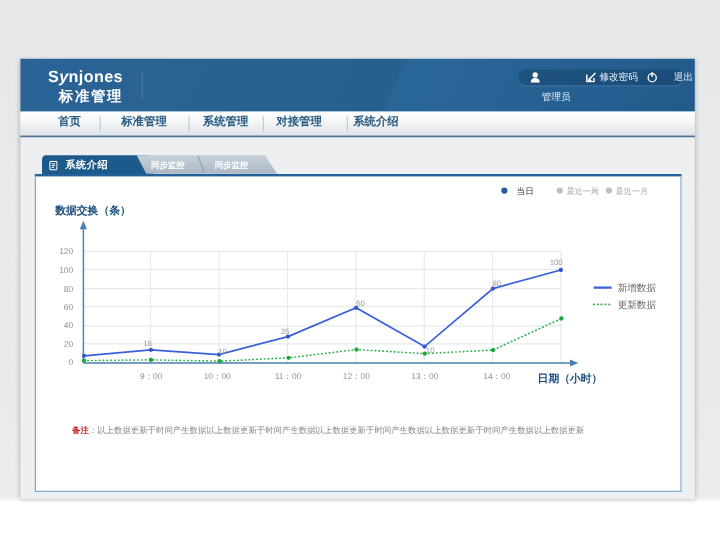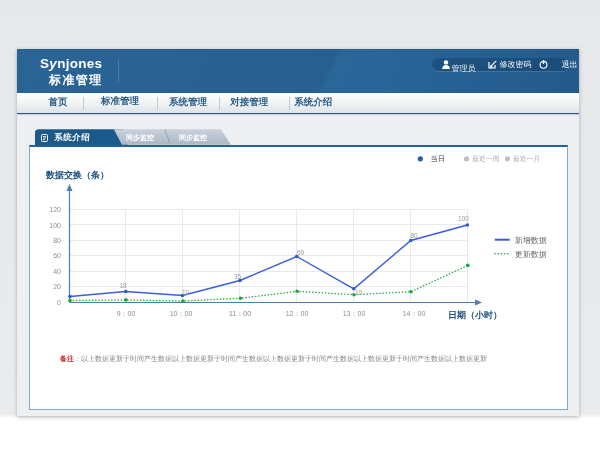--- a/index.html
+++ b/index.html
@@ -47,21 +47,21 @@
 <div class="app">
   <div class="header">
     <div class="logo-en">S<span style="font-style:italic">y</span>njones</div>
     <div class="logo-cn">标准管理</div>
     <div class="hsep"></div>
     <div class="pill">
       <svg style="left:10px;top:2px;" width="8" height="9" viewBox="0 0 8 9">
           <circle cx="4" cy="2.4" r="2.2" fill="#fff"></circle>
           <path d="M0.2 9 C0.2 6 2 5 4 5 C6 5 7.8 6 7.8 9 Z" fill="#fff"></path>
         </svg>
-      <div class="pitem" style="left:20px; top:4px;">管理员</div>
+      <div class="pitem" style="left:20px; top:16px;">管理员</div>
       <svg style="left:56px;top:2px;" width="9" height="9" viewBox="0 0 9 9">
           <path d="M1 2 L1 8 L7 8 L7 5" stroke="#fff" stroke-width="1.2" fill="none"></path>
           <path d="M3.2 5.8 L8.2 0.8 M3 6 L2.6 7.4 L4 7 Z" stroke="#fff" stroke-width="1.2" fill="#fff"></path>
         </svg>
       <div class="pitem" style="left:68px; top:0px;text-align:right;">修改密码</div>
       <svg style="left:107px;top:2px;" width="9" height="9" viewBox="0 0 9 9">
           <circle cx="4.5" cy="4.8" r="3.4" stroke="#fff" stroke-width="1.1" fill="none"></circle>
           <path d="M4.5 0.2 L4.5 4" stroke="#fff" stroke-width="1.3"></path>
         </svg>
       <div class="pitem" style="left:118px; top:0px;margin-left:12px;">退出</div>

